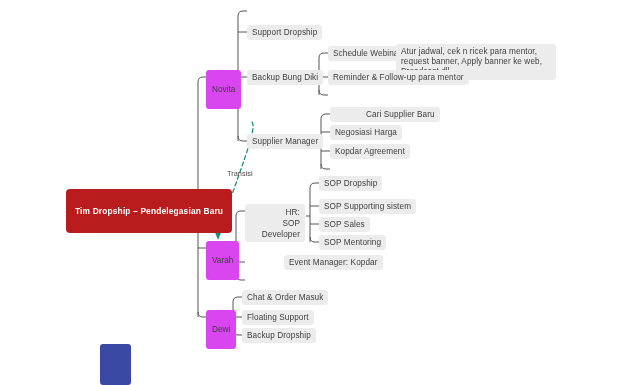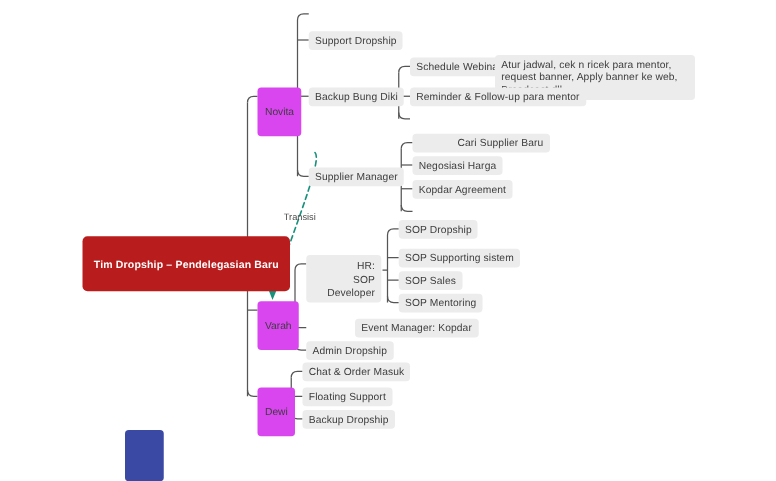--- a/index.html
+++ b/index.html
@@ -163,21 +163,20 @@
   <div class="node" style="left:319px;top:176px;">SOP Dropship</div>
 
   <div class="node" style="left:319px;top:199px;">SOP Supporting sistem</div>
 
   <div class="node" style="left:319px;top:217px;">SOP Sales</div>
 
   <div class="node" style="left:319px;top:235px;">SOP Mentoring</div>
 
   <div class="node" style="left:245px;top:255px;margin-left:39px;">Event Manager: Kopdar</div>
 
-  <div class="node" style="left:245px;top:273px;">Admin Dropship</div>
 
   <div class="branch" style="left:206px;top:310px;">Dewi</div>
 
   <div class="node" style="left:242px;top:290px;">Chat &amp; Order Masuk</div>
 
   <div class="node" style="left:242px;top:310px;">Floating Support</div>
 
   <div class="node" style="left:242px;top:328px;">Backup Dropship</div>
 
   <div class="blue-block" style="left:100px;top:344px;width:31px;height:41px;"></div>

